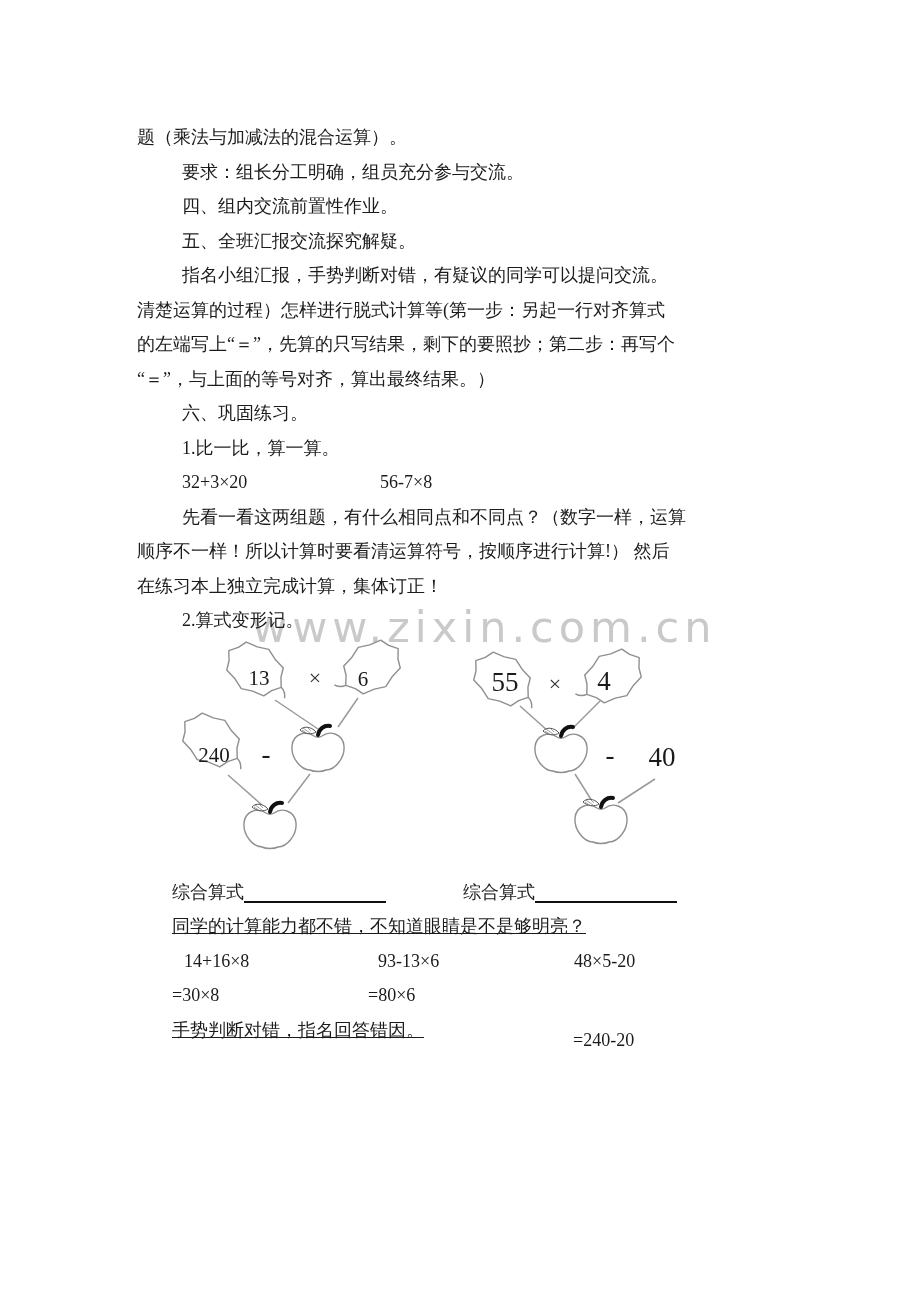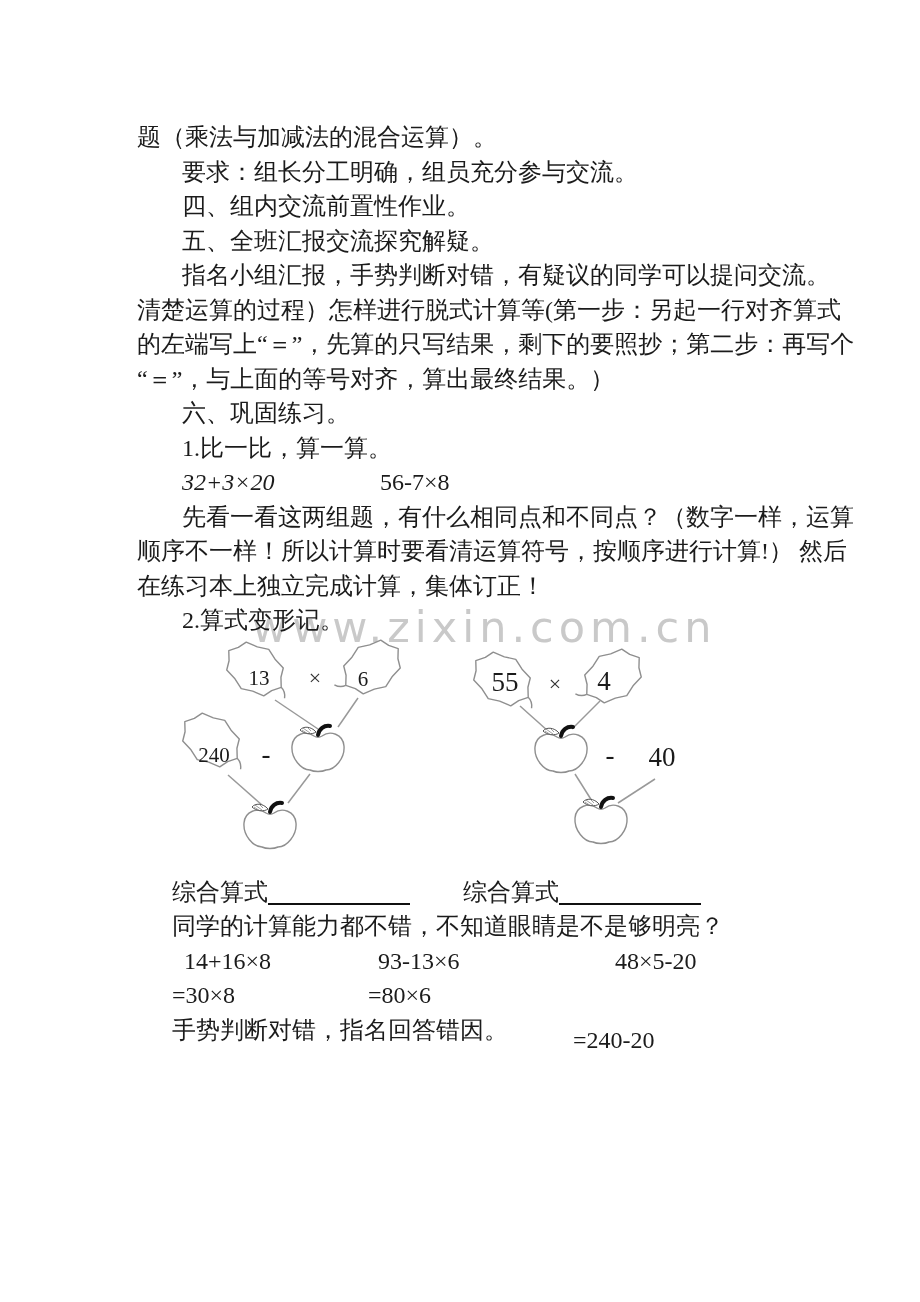--- a/index.html
+++ b/index.html
@@ -7,27 +7,27 @@
     position:relative;width:920px;height:1302px;background:#ffffff;
     overflow:hidden;margin:0 auto;
     font-family:"Liberation Serif","DejaVu Serif",serif;color:#1b1b1b;
   }
   #watermark{
     position:absolute;left:252px;top:602px;z-index:0;white-space:nowrap;
     font-family:"DejaVu Sans","Liberation Sans",sans-serif;
     font-size:43px;letter-spacing:5px;color:#c9c9c9;
   }
   #doc{position:absolute;left:137px;top:120px;width:690px;z-index:1;}
-  .line{position:relative;height:34.5px;line-height:34.5px;font-size:24px;white-space:nowrap;}
+  .line{position:relative;height:34.5px;line-height:34.5px;font-size:18px;white-space:nowrap;}
   .ind{padding-left:45px;}
-  .ind-sm{padding-left:35px;}
+  .ind-sm{padding-left:35px;text-decoration:underline;}
   .cols > .cell{position:absolute;top:0;}
-  .x35{left:35px;}  .x45{left:45px;font-style:italic;}  .x47{left:47px;}
+  .x35{left:35px;}  .x45{left:45px;}  .x47{left:47px;}
   .x231{left:231px;} .x241{left:241px;} .x243{left:243px;}
-  .x326{left:326px;} .x436{left:436px;margin-top:45px;} .x453{left:478px;font-family:Liberation Serif, serif;}
+  .x326{left:326px;} .x436{left:436px;margin-top:45px;} .x453{left:437px;font-family:Liberation Serif, serif;}
   .uline{display:inline-block;width:142px;height:20px;vertical-align:-5px;
          border-bottom:2.5px solid #101010;}
   #diagram-block{position:relative;height:237px;}
   #diagram-block svg{position:absolute;overflow:visible;}
   #tree-left{left:33px;top:-8px;}
   #tree-right{left:323px;top:-2px;}
   svg text{fill:#1b1b1b;}
   .num{font-size:21px;}
   .num-big{font-size:27px;}
   .op{font-size:22px;fill:#333;}

